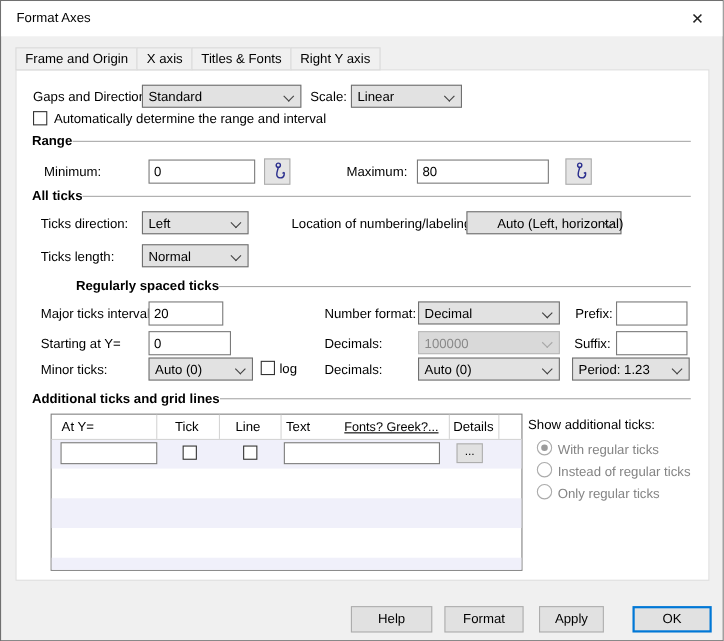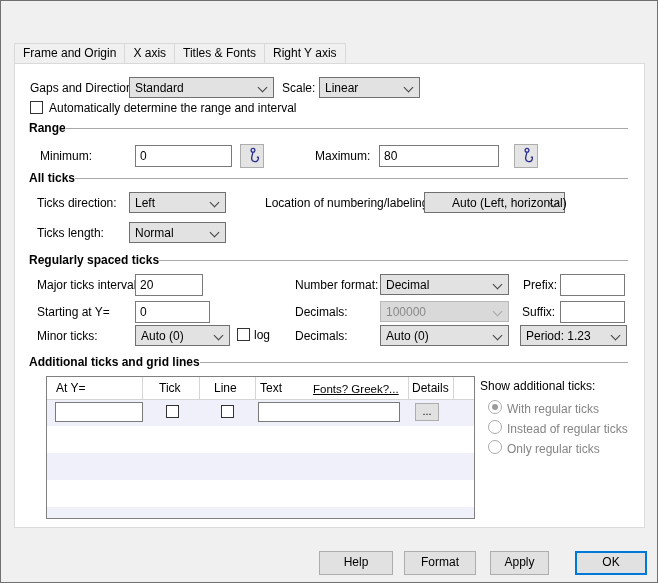--- a/index.html
+++ b/index.html
@@ -50,20 +50,24 @@
                       background:#9C9C9C; margin:3px; }
   .btn { position:absolute; top:550px; height:24px; background:#E1E1E1; border:1px solid #ADADAD;
          font-size:12px; color:#000; text-align:center; line-height:21px; cursor:pointer; }
   .btn.default { border:2px solid #0078D7; line-height:19px; }
 </style>
 </head>
 <body>
 
 <div class="window">
 
+  <div class="titlebar">
+    <span class="title">Format Axes</span>
+    <span class="close">✕</span>
+  </div>
 
   <div class="tabs">
     <span class="tab">Frame and Origin</span>
     <span class="tab">X axis</span>
     <span class="tab">Titles &amp; Fonts</span>
     <span class="tab">Right Y axis</span>
   </div>
 
   <div class="page">
 
@@ -117,21 +121,21 @@
     <div class="combo" style="left:409px;top:128px;width:141px;padding-left:27px;">
       <span>Auto (Left, horizontal)</span>
         <span class="chev"></span>
     </div>
     <span class="lbl" style="left:22px;top:162px;">Ticks length:</span>
     <div class="combo" style="left:114px;top:158px;width:97px;">
       <span>Normal</span>
         <span class="chev"></span>
     </div>
 
-    <div class="sect" style="top:189px;">
+    <div class="sect" style="top:189px;margin-left:40px;">
       <span class="txt">Regularly spaced ticks</span>
         <span class="rule"></span>
     </div>
     <span class="lbl" style="left:22px;top:214px;">Major ticks interval:</span>
     <input class="tinput" style="left: 120px; top: 210px; width: 68px;" value="20">
     <span class="lbl" style="left:280px;top:214px;">Number format:</span>
     <div class="combo" style="left:365px;top:210px;width:129px;">
       <span>Decimal</span>
         <span class="chev"></span>
     </div>

